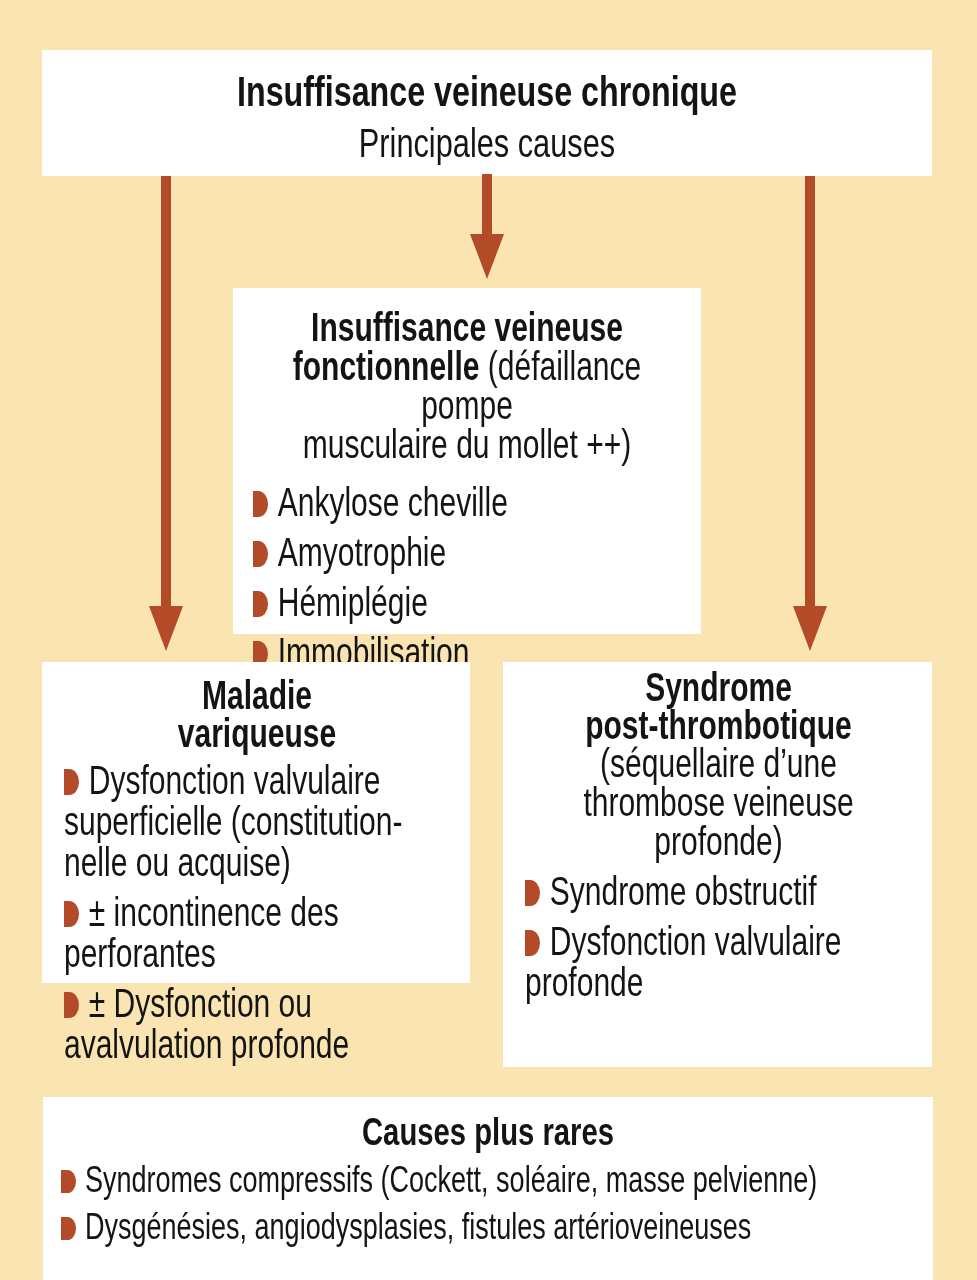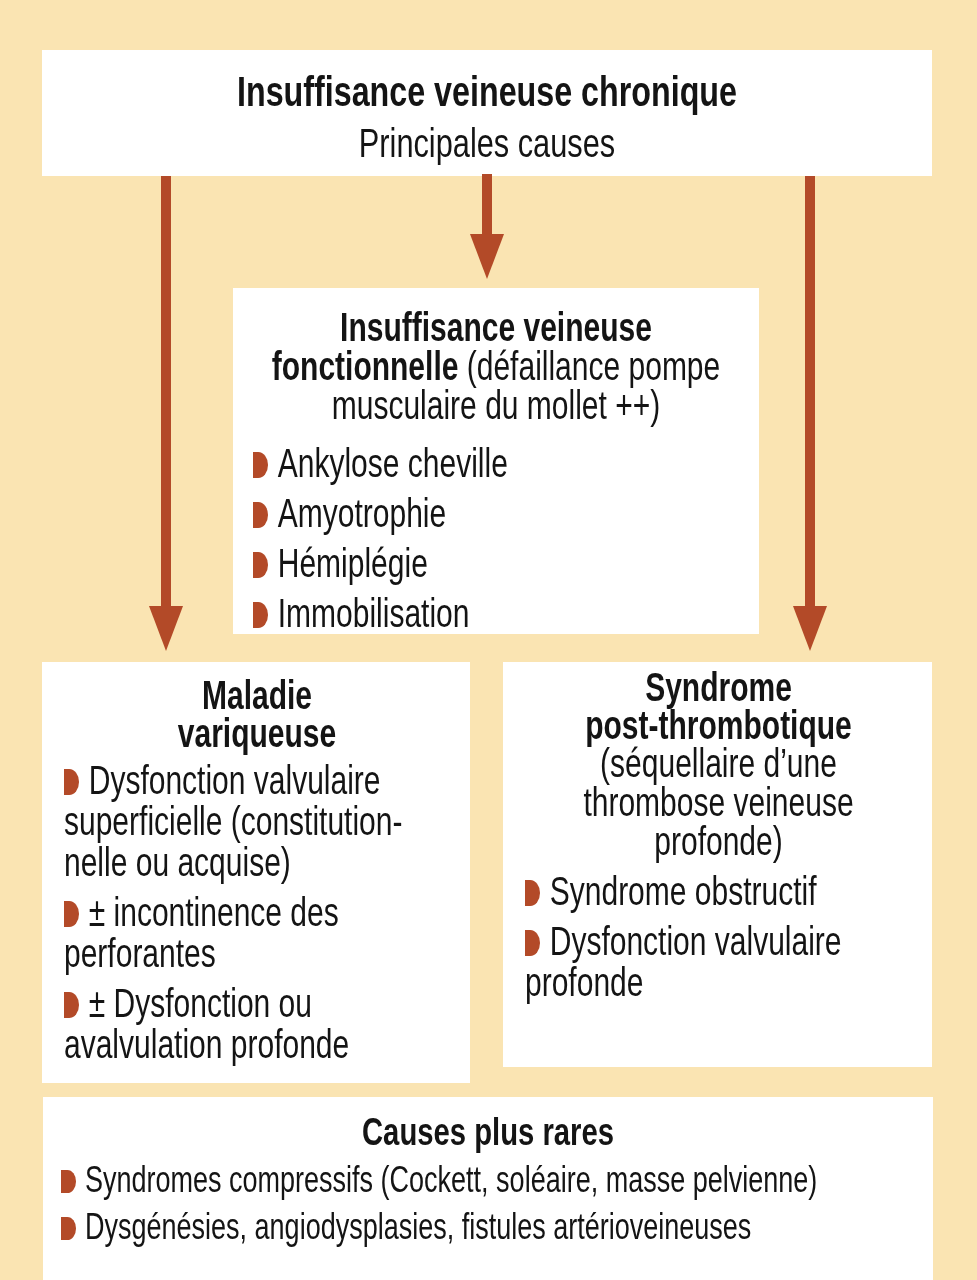--- a/index.html
+++ b/index.html
@@ -71,23 +71,23 @@
   .arrow-head {
     position: absolute;
     left: 0;
     width: 0; height: 0;
     border-left: 17px solid transparent;
     border-right: 17px solid transparent;
     border-top: 45px solid var(--accent);
   }
 
   #header-box { left: 42px; top: 36px; width: 890px; height: 126px; padding-top: 14px; }
-  #functional-box { left: 233px; top: 274px; width: 526px; height: 346px; padding: 20px 20px 0 20px; }
+  #functional-box { left: 233px; top: 274px; width: 468px; height: 346px; padding: 20px 20px 0 20px; }
   #functional-box .box-title3 { margin-bottom: 18px; }
-  #varicose-box { left: 42px; top: 648px; width: 428px; height: 421px; padding: 14px 20px 0 22px; }
+  #varicose-box { left: 42px; top: 648px; width: 428px; height: 321px; padding: 14px 20px 0 22px; }
   #varicose-box .box-title { margin-bottom: 8px; }
   #post-thrombotic-box { left: 503px; top: 648px; width: 429px; height: 405px; padding: 6px 20px 0 22px; }
   #post-thrombotic-box .box-sub { margin-bottom: 10px; }
   #rare-causes-box { left: 43px; top: 1083px; width: 890px; height: 222px; padding: 14px 18px 0 18px; }
 
   #arrow-left   { left: 149px; top: 162px; width: 34px; height: 475px; }
   #arrow-center { left: 470px; top: 160px; width: 34px; height: 105px; }
   #arrow-right  { left: 793px; top: 162px; width: 34px; height: 475px; }
   #arrow-left  .arrow-shaft,
   #arrow-right .arrow-shaft { height: 430px; }

